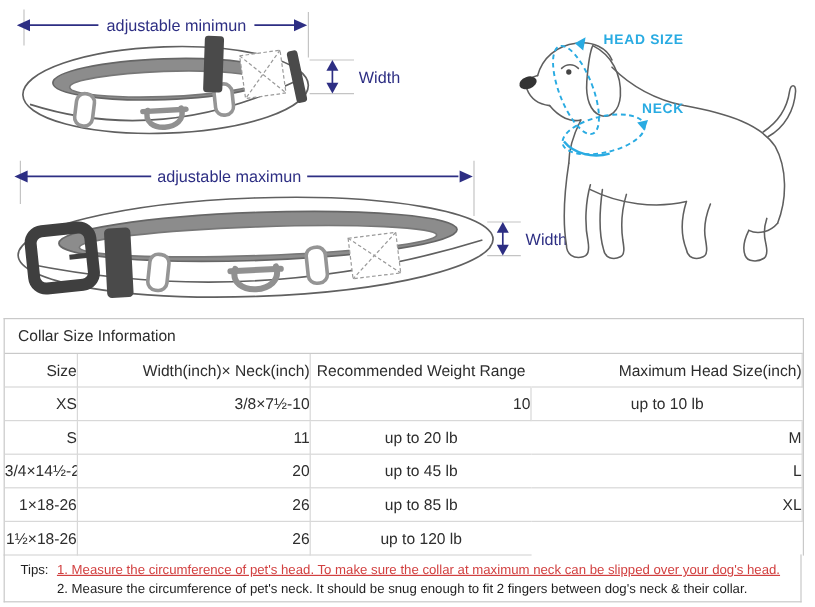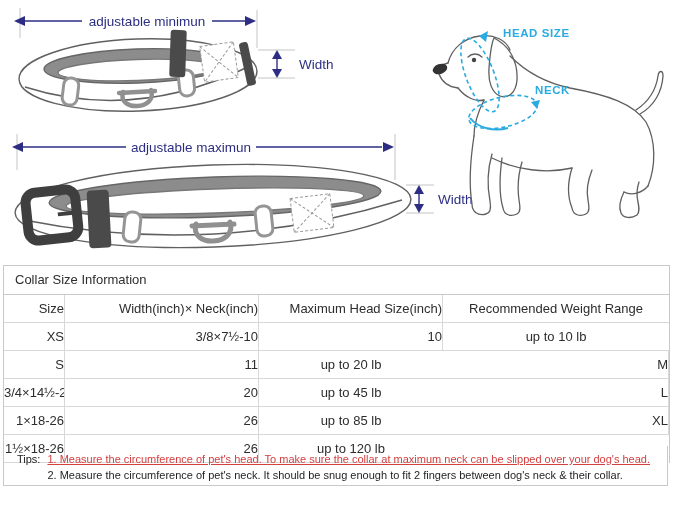--- a/index.html
+++ b/index.html
@@ -12,21 +12,21 @@
 
   .size-table{position:absolute;left:3px;top:265px;width:667px;
       border:1px solid #c9c9c9;border-bottom:none;box-sizing:border-box;color:#2d2d2d;}
   .tbl-title{height:28px;line-height:28px;padding-left:11px;font-size:13px;
       border-bottom:1px solid #c9c9c9;}
   .tbl-grid{display:grid;grid-template-columns:61px 194px 184px 1fr;}
   .cell{height:27px;line-height:27px;text-align:center;font-size:13px;
       border-bottom:1px solid #d8d8d8;white-space:nowrap;overflow:hidden;}
   .cell.c0,.cell.c1,.cell.c2{border-right:1px solid #d8d8d8;text-align:right;}
 
-  .tips-box{position:absolute;left:3px;top:446px;width:665px;height:40px;
+  .tips-box{position:absolute;left:3px;top:462px;width:665px;height:40px;
       border:1px solid #c9c9c9;border-top:none;box-sizing:border-box;
       display:flex;align-items:flex-start;padding:5px 8px 0 13px;font-size:11px;}
   .tips-label{color:#222;margin-right:7px;line-height:16px;}
   .tips-lines{line-height:16px;}
   .tip-red{color:#d24040;white-space:nowrap;text-decoration:underline;}
   .tip-dark{color:#1f1f1f;white-space:nowrap;}
 </style>
 </head>
 <body>
 
@@ -153,22 +153,22 @@
   </g>
   <text class="cyan-label" x="85" y="37">HEAD SIZE</text>
   <text class="cyan-label" x="117" y="94">NECK</text>
 </svg>
 
 <div class="size-table">
   <div class="tbl-title">Collar Size Information</div>
   <div class="tbl-grid">
     <div class="cell c0">Size</div>
     <div class="cell c1">Width(inch)× Neck(inch)</div>
+    <div class="cell c3">Recommended Weight Range</div>
     <div class="cell c2">Maximum Head Size(inch)</div>
-    <div class="cell c3">Recommended Weight Range</div>
 
     <div class="cell c0">XS</div>
     <div class="cell c1">3/8×7½-10</div>
     <div class="cell c2">10</div>
     <div class="cell c3">up to 10 lb</div>
 
     <div class="cell c0">S</div>
     <div class="cell c2">11</div>
     <div class="cell c3">up to 20 lb</div>
 

